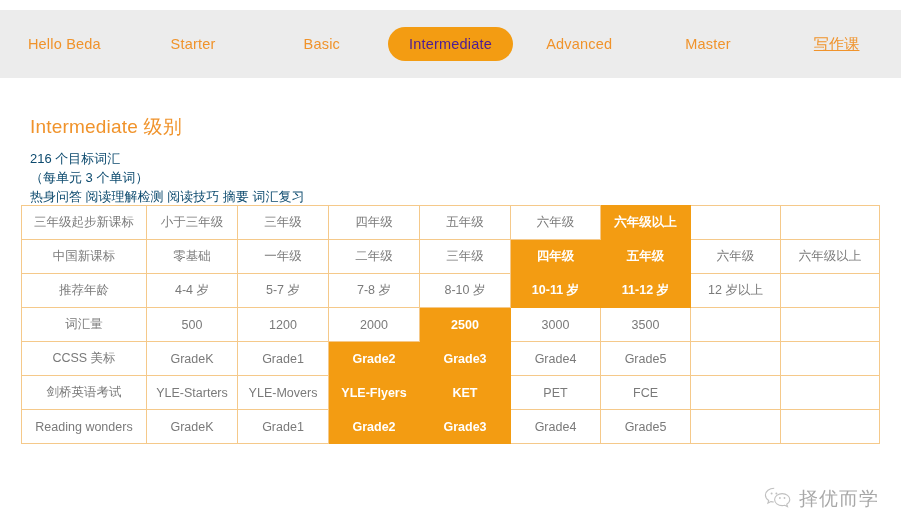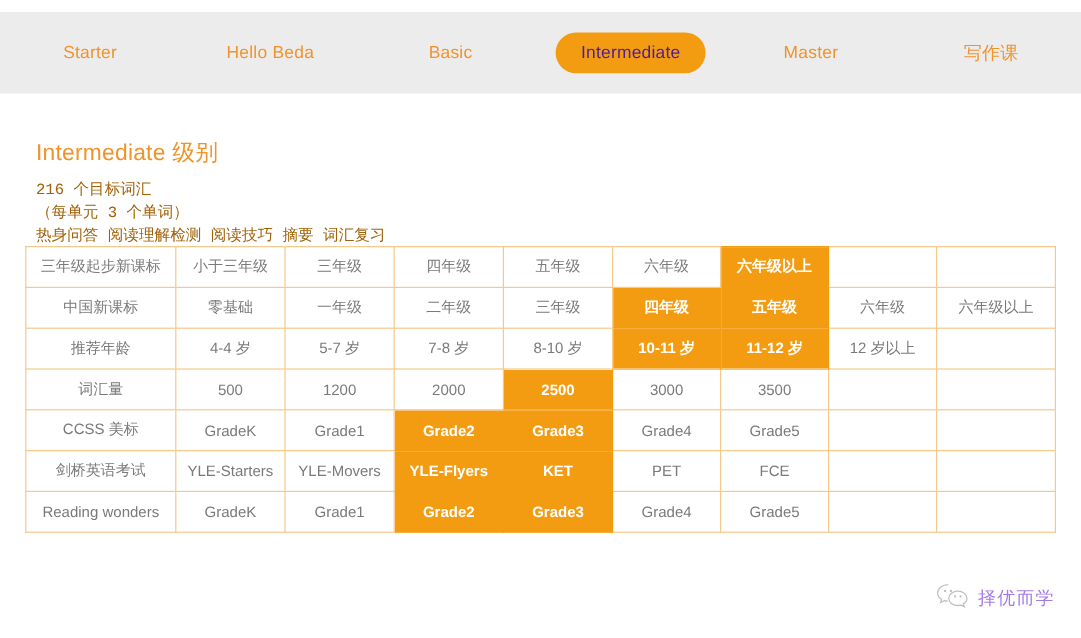--- a/index.html
+++ b/index.html
@@ -26,21 +26,21 @@
     align-items: center;
   }
   .nav-item {
     flex: 1 1 0;
     text-align: center;
     font-size: 14.5px;
     color: #f0932b;
     white-space: nowrap;
     letter-spacing: .2px;
   }
-  .nav-item.cn { font-size: 15px; }
+  .nav-item.cn { font-size: 15px; text-decoration: underline; }
   .nav-item .pill {
     display: inline-block;
     padding: 10px 21px;
     background: #f39c12;
     color: #4c1d95;
     border-radius: 22px;
     font-size: 14.5px;
     line-height: 1;
   }
 
@@ -52,24 +52,23 @@
   }
   .intro-title {
     font-size: 19px;
     color: #f0932b;
     margin: 18px 0 9px 0;
     font-weight: normal;
     letter-spacing: .2px;
   }
   .intro-line {
     font-size: 13px;
-    color: #a16207;
+    color: #0c4a6e;
     line-height: 19px;
     white-space: nowrap;
-    font-family: Liberation Mono, monospace;
   }
 
   
   .grid-wrap {
     position: absolute;
     left: 21px; top: 205px;
     width: 858px;
   }
   table.grid {
     width: 858px;
@@ -113,36 +112,37 @@
   .watermark {
     position: absolute;
     right: 22px; bottom: 20px;
     display: flex;
     align-items: center;
     gap: 6px;
     opacity: .62;
     pointer-events: none;
   }
   .watermark .wm-text {
-    font-size: 15px;
-    color: #6d28d9;
+    font-size: 19px;
+    color: #737373;
     letter-spacing: 1px;
   }
   .wm-icon { display: block; }
 </style>
 </head>
 <body>
 
 <div id="page">
 
   <div class="navbar">
+      <div class="nav-item"><span>Hello Beda</span></div>
       <div class="nav-item"><span>Starter</span></div>
-      <div class="nav-item"><span>Hello Beda</span></div>
       <div class="nav-item"><span>Basic</span></div>
       <div class="nav-item"><span class="pill">Intermediate</span></div>
+      <div class="nav-item"><span>Advanced</span></div>
       <div class="nav-item"><span>Master</span></div>
       <div class="nav-item cn"><span>写作课</span></div>
     </div>
 
   <div class="intro">
     <h1 class="intro-title">Intermediate 级别</h1>
     <div class="intro-line">216 个目标词汇</div>
     <div class="intro-line">（每单元 3 个单词）</div>
     <div class="intro-line">热身问答 阅读理解检测 阅读技巧 摘要 词汇复习</div>
   </div>

